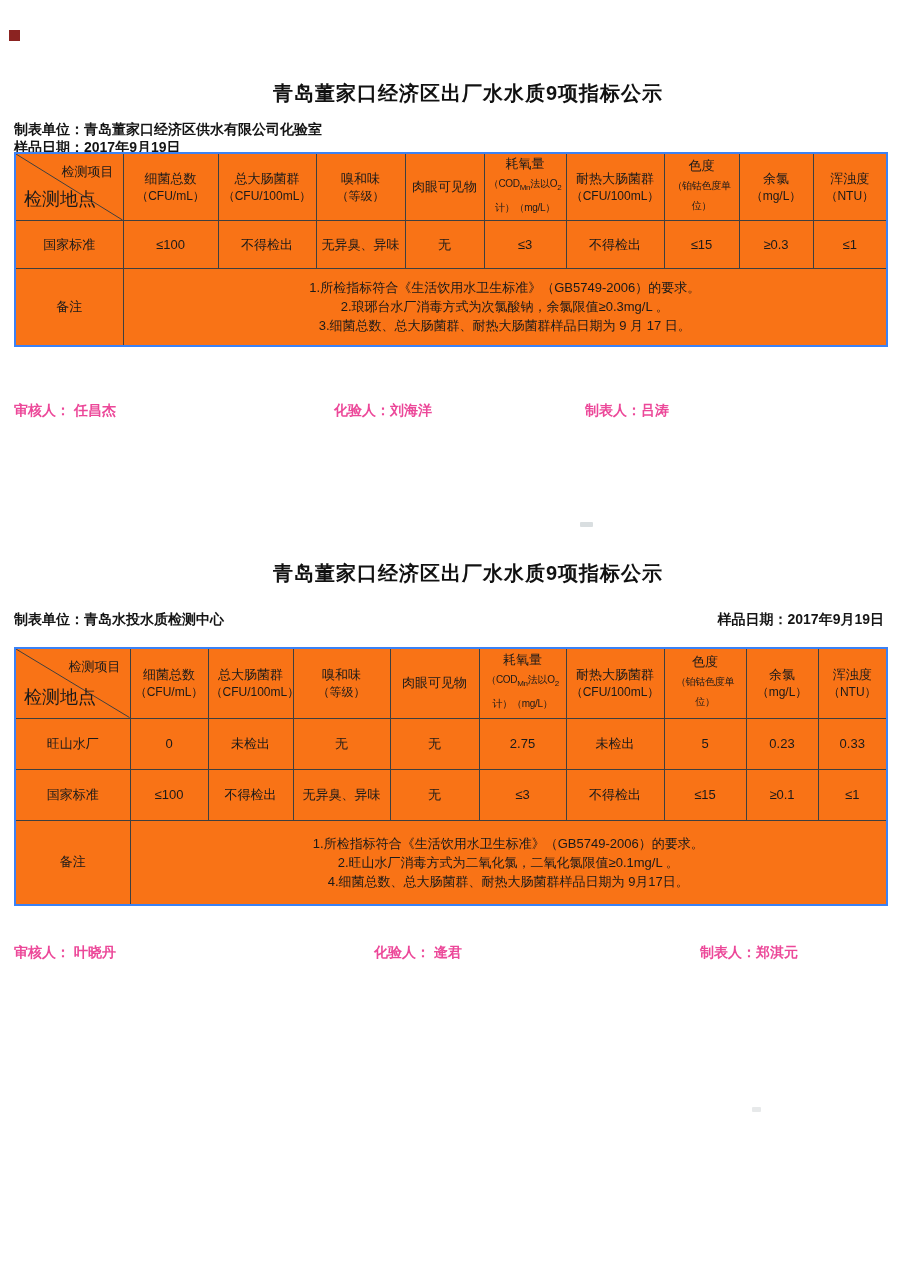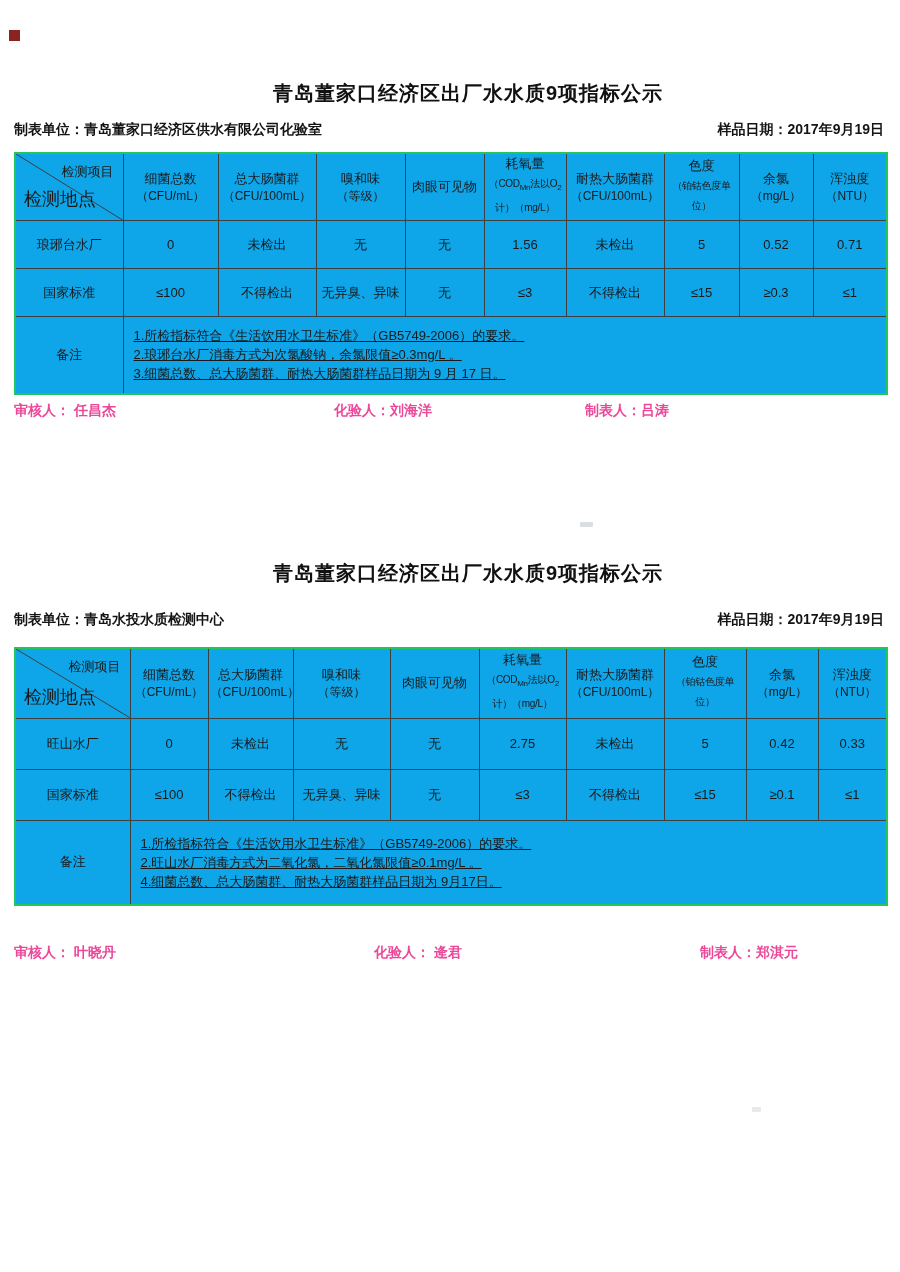--- a/index.html
+++ b/index.html
@@ -14,25 +14,25 @@
 
   section.report { position:absolute; inset:0; }
 
   .title { position:absolute; left:0; width:100%; text-align:center;
            font-size:20px; font-weight:bold; color:#111; letter-spacing:1px;padding-left:36px; }
   .sec0 .title { top:80px; }
   .sec1 .title { top:560px; }
 
   .meta { position:absolute; left:14px; right:16px; display:flex; justify-content:space-between;
           font-size:14px; font-weight:bold; color:#141414; }
-  .sec0 .meta { top:121px; }
+  .sec0 .meta { top:121px;flex-direction:column; }
   .sec1 .meta { top:611px; }
 
   table.qtable { position:absolute; left:14px; width:872px; table-layout:fixed;
-                 border-collapse:collapse; border:2px solid #22c55e; background:#0ea5e9;padding-left:26px; }
+                 border-collapse:collapse; border:2px solid #3b82f6; background:#f97316;padding-left:26px; }
   .sec0 table.qtable { top:152px; }
   .sec1 table.qtable { top:647px; }
 
   .qtable th, .qtable td { border:1px solid #3f3f3f; text-align:center; vertical-align:middle;
                            font-size:13px; font-weight:normal; padding:2px; overflow:hidden; }
 
   .sec0 thead tr { height:64px; }
   .sec1 thead tr { height:70px; }
   .sec0 tr.data { height:48px; }
   .sec1 tr.data { height:51px; }
@@ -43,21 +43,21 @@
   .col-unit { font-size:12px; line-height:14px; margin-top:2px; }
   th.small-unit .col-unit { font-size:10px; line-height:20px; letter-spacing:-0.3px; }
   .col-unit sub { font-size:8px; }
 
   th.corner { position:relative; padding:0; }
   svg.diag { position:absolute; inset:0; width:100%; height:100%; }
   svg.diag line { stroke:#3f3f3f; stroke-width:1; }
   .c-top { position:absolute; top:9px; right:9px; font-size:13px; }
   .c-bot { position:absolute; bottom:9px; left:8px; font-size:18px; }
 
-  td.remarks-cell { text-align:left; padding:8px 10px; line-height:19px; font-size:13px;text-decoration:underline; }
+  td.remarks-cell { text-align:center; padding:8px 10px; line-height:19px; font-size:13px; }
 
   .sigs { position:absolute; left:0; right:0; height:20px; }
   .sec0 .sigs { top:402px; }
   .sec1 .sigs { top:944px; }
   .sig { position:absolute; top:0; font-size:14px; font-weight:bold; white-space:pre; color:#ec4899; }
   .sig.s1 { left:14px; }
   .sec0 .sig.s2 { left:334px;font-family:Liberation Serif, serif; }
   .sec0 .sig.s3 { left:585px; }
   .sec1 .sig.s2 { left:374px; }
   .sec1 .sig.s3 { left:700px; }
@@ -135,32 +135,20 @@
               <div class="col-unit"><span>（mg/L）</span></div>
             </th>
             <th>
               <div class="col-name">浑浊度</div>
               <div class="col-unit"><span>（NTU）</span></div>
             </th>
           </tr>
         </thead>
       <tbody>
           <tr class="data">
-            <td class="rowlabel">琅琊台水厂</td>
-            <td>0</td>
-            <td>未检出</td>
-            <td>无</td>
-            <td>无</td>
-            <td>1.56</td>
-            <td>未检出</td>
-            <td>5</td>
-            <td>0.52</td>
-            <td>0.71</td>
-          </tr>
-          <tr class="data">
             <td class="rowlabel">国家标准</td>
             <td>≤100</td>
             <td>不得检出</td>
             <td>无异臭、异味</td>
             <td>无</td>
             <td>≤3</td>
             <td>不得检出</td>
             <td>≤15</td>
             <td>≥0.3</td>
             <td>≤1</td>
@@ -253,21 +241,21 @@
       <tbody>
           <tr class="data">
             <td class="rowlabel">旺山水厂</td>
             <td>0</td>
             <td>未检出</td>
             <td>无</td>
             <td>无</td>
             <td>2.75</td>
             <td>未检出</td>
             <td>5</td>
-            <td>0.42</td>
+            <td>0.23</td>
             <td>0.33</td>
           </tr>
           <tr class="data">
             <td class="rowlabel">国家标准</td>
             <td>≤100</td>
             <td>不得检出</td>
             <td>无异臭、异味</td>
             <td>无</td>
             <td>≤3</td>
             <td>不得检出</td>

